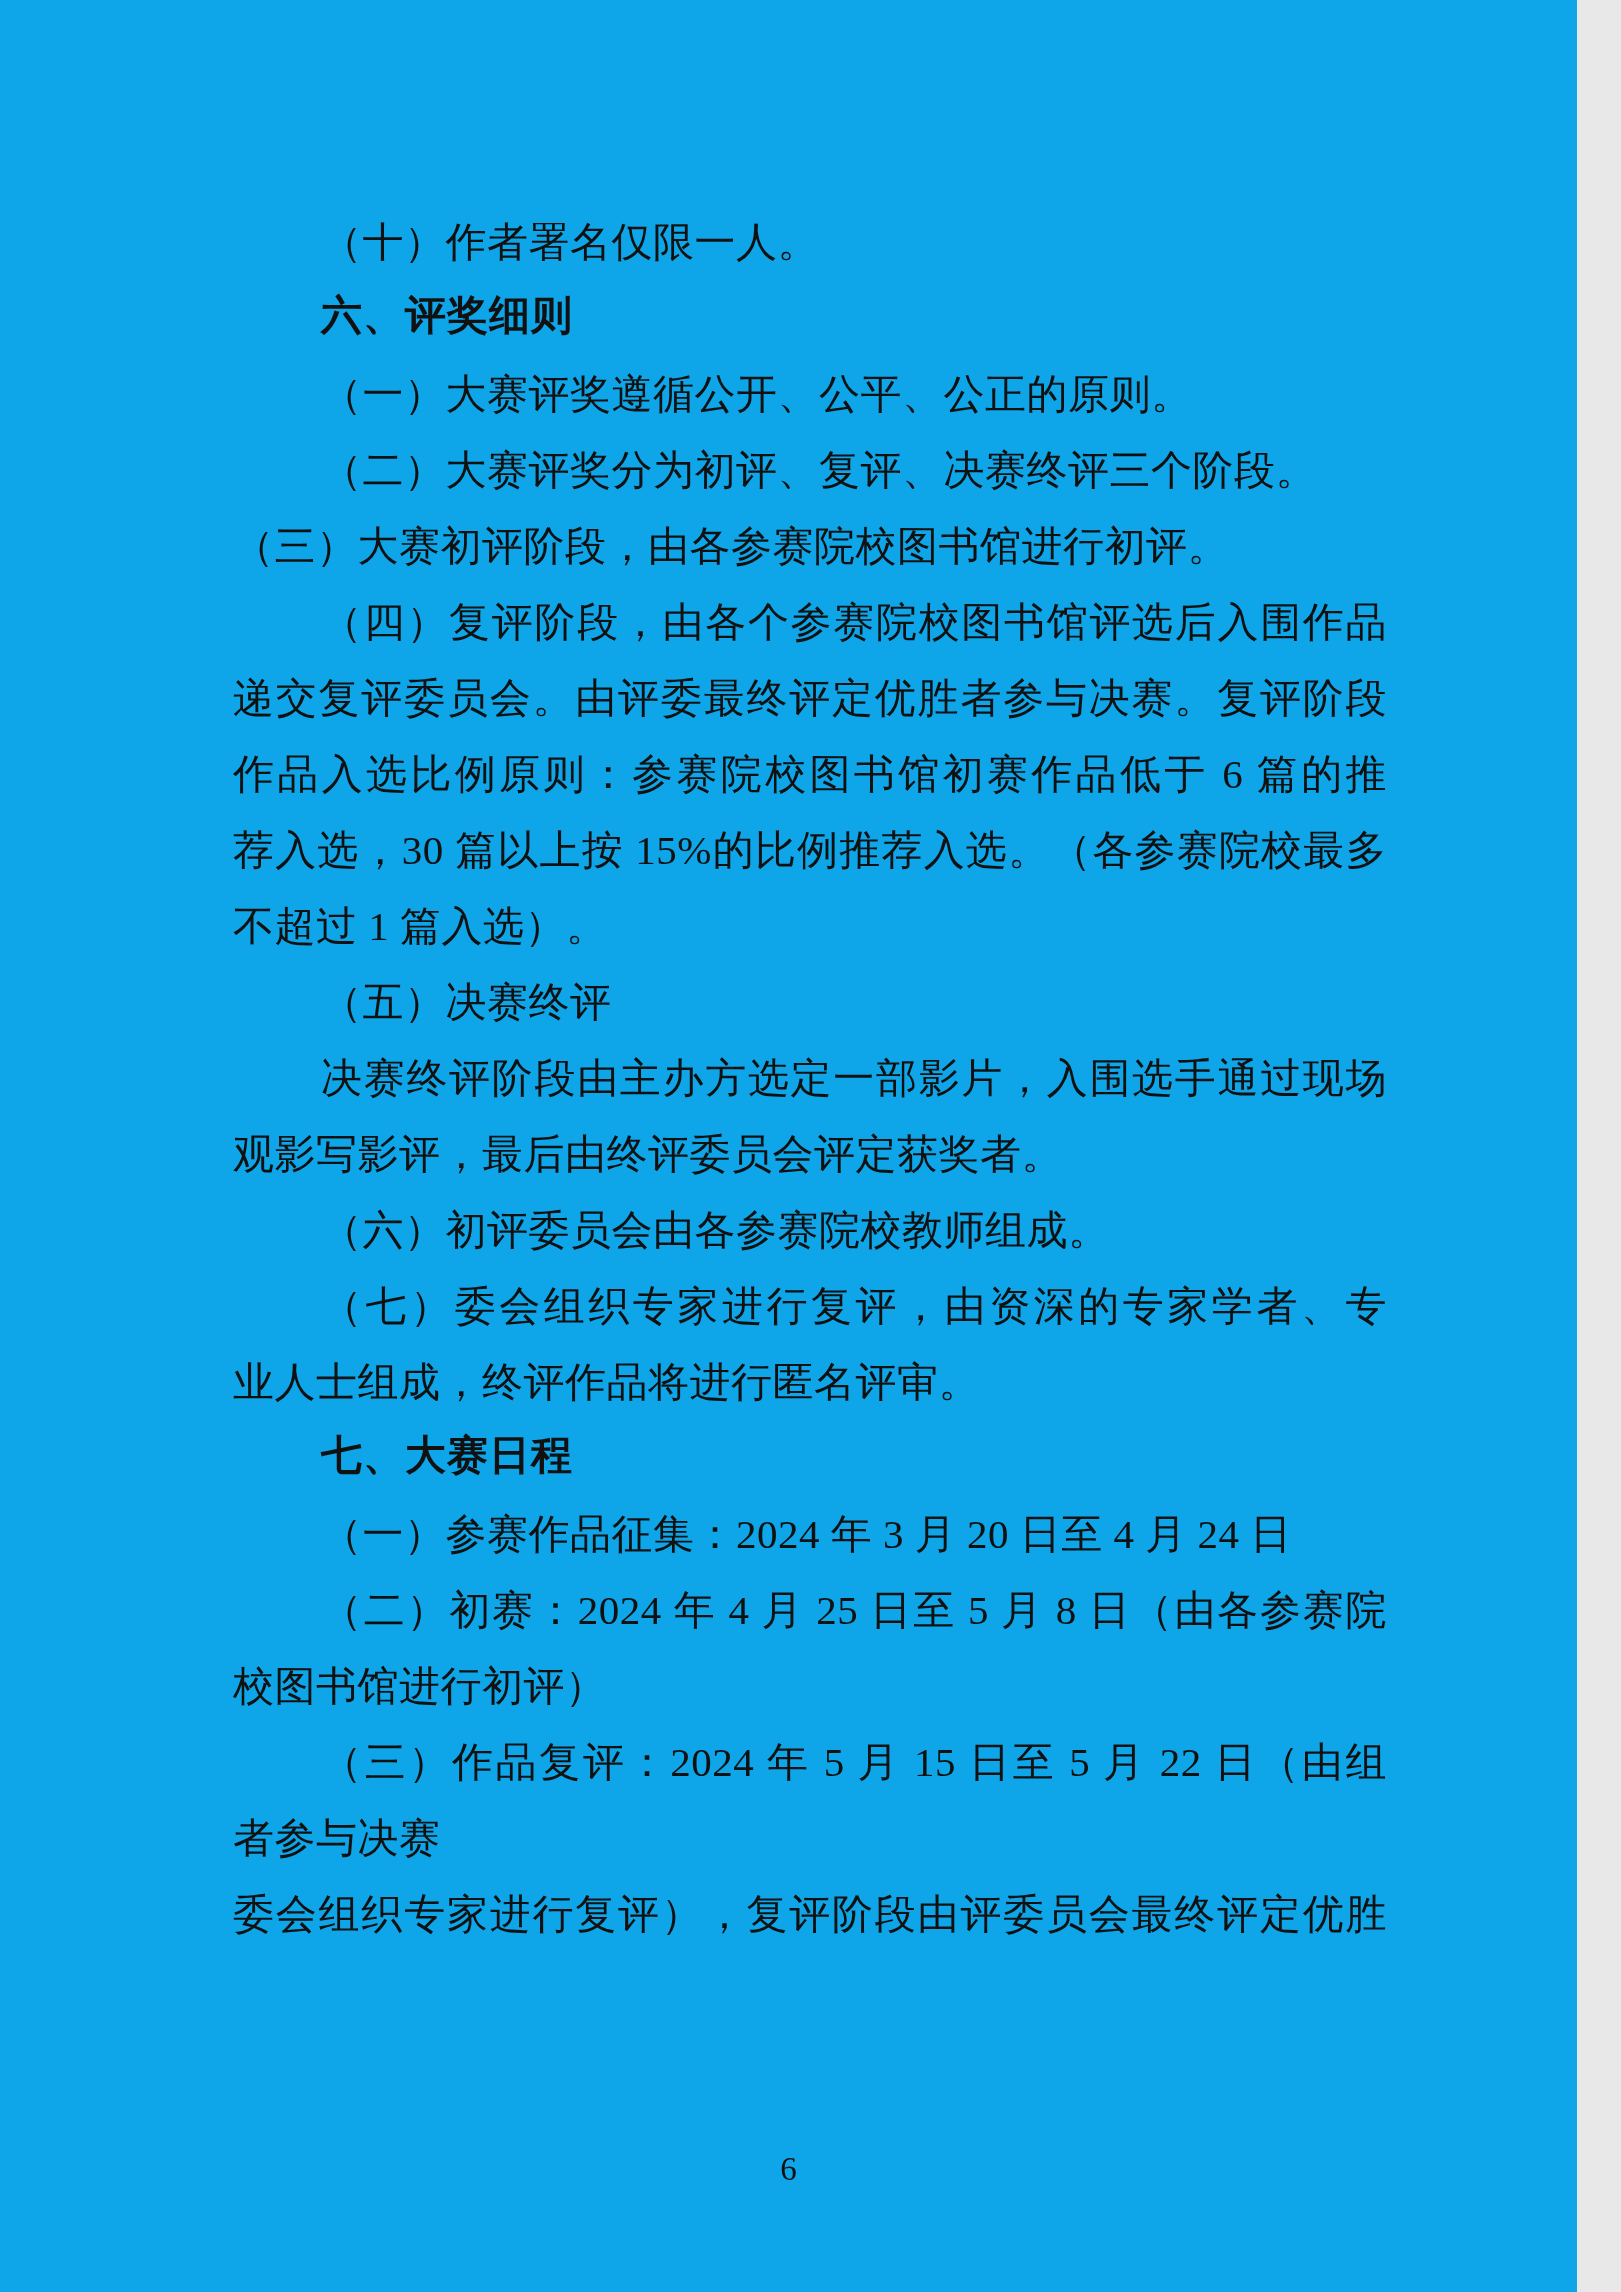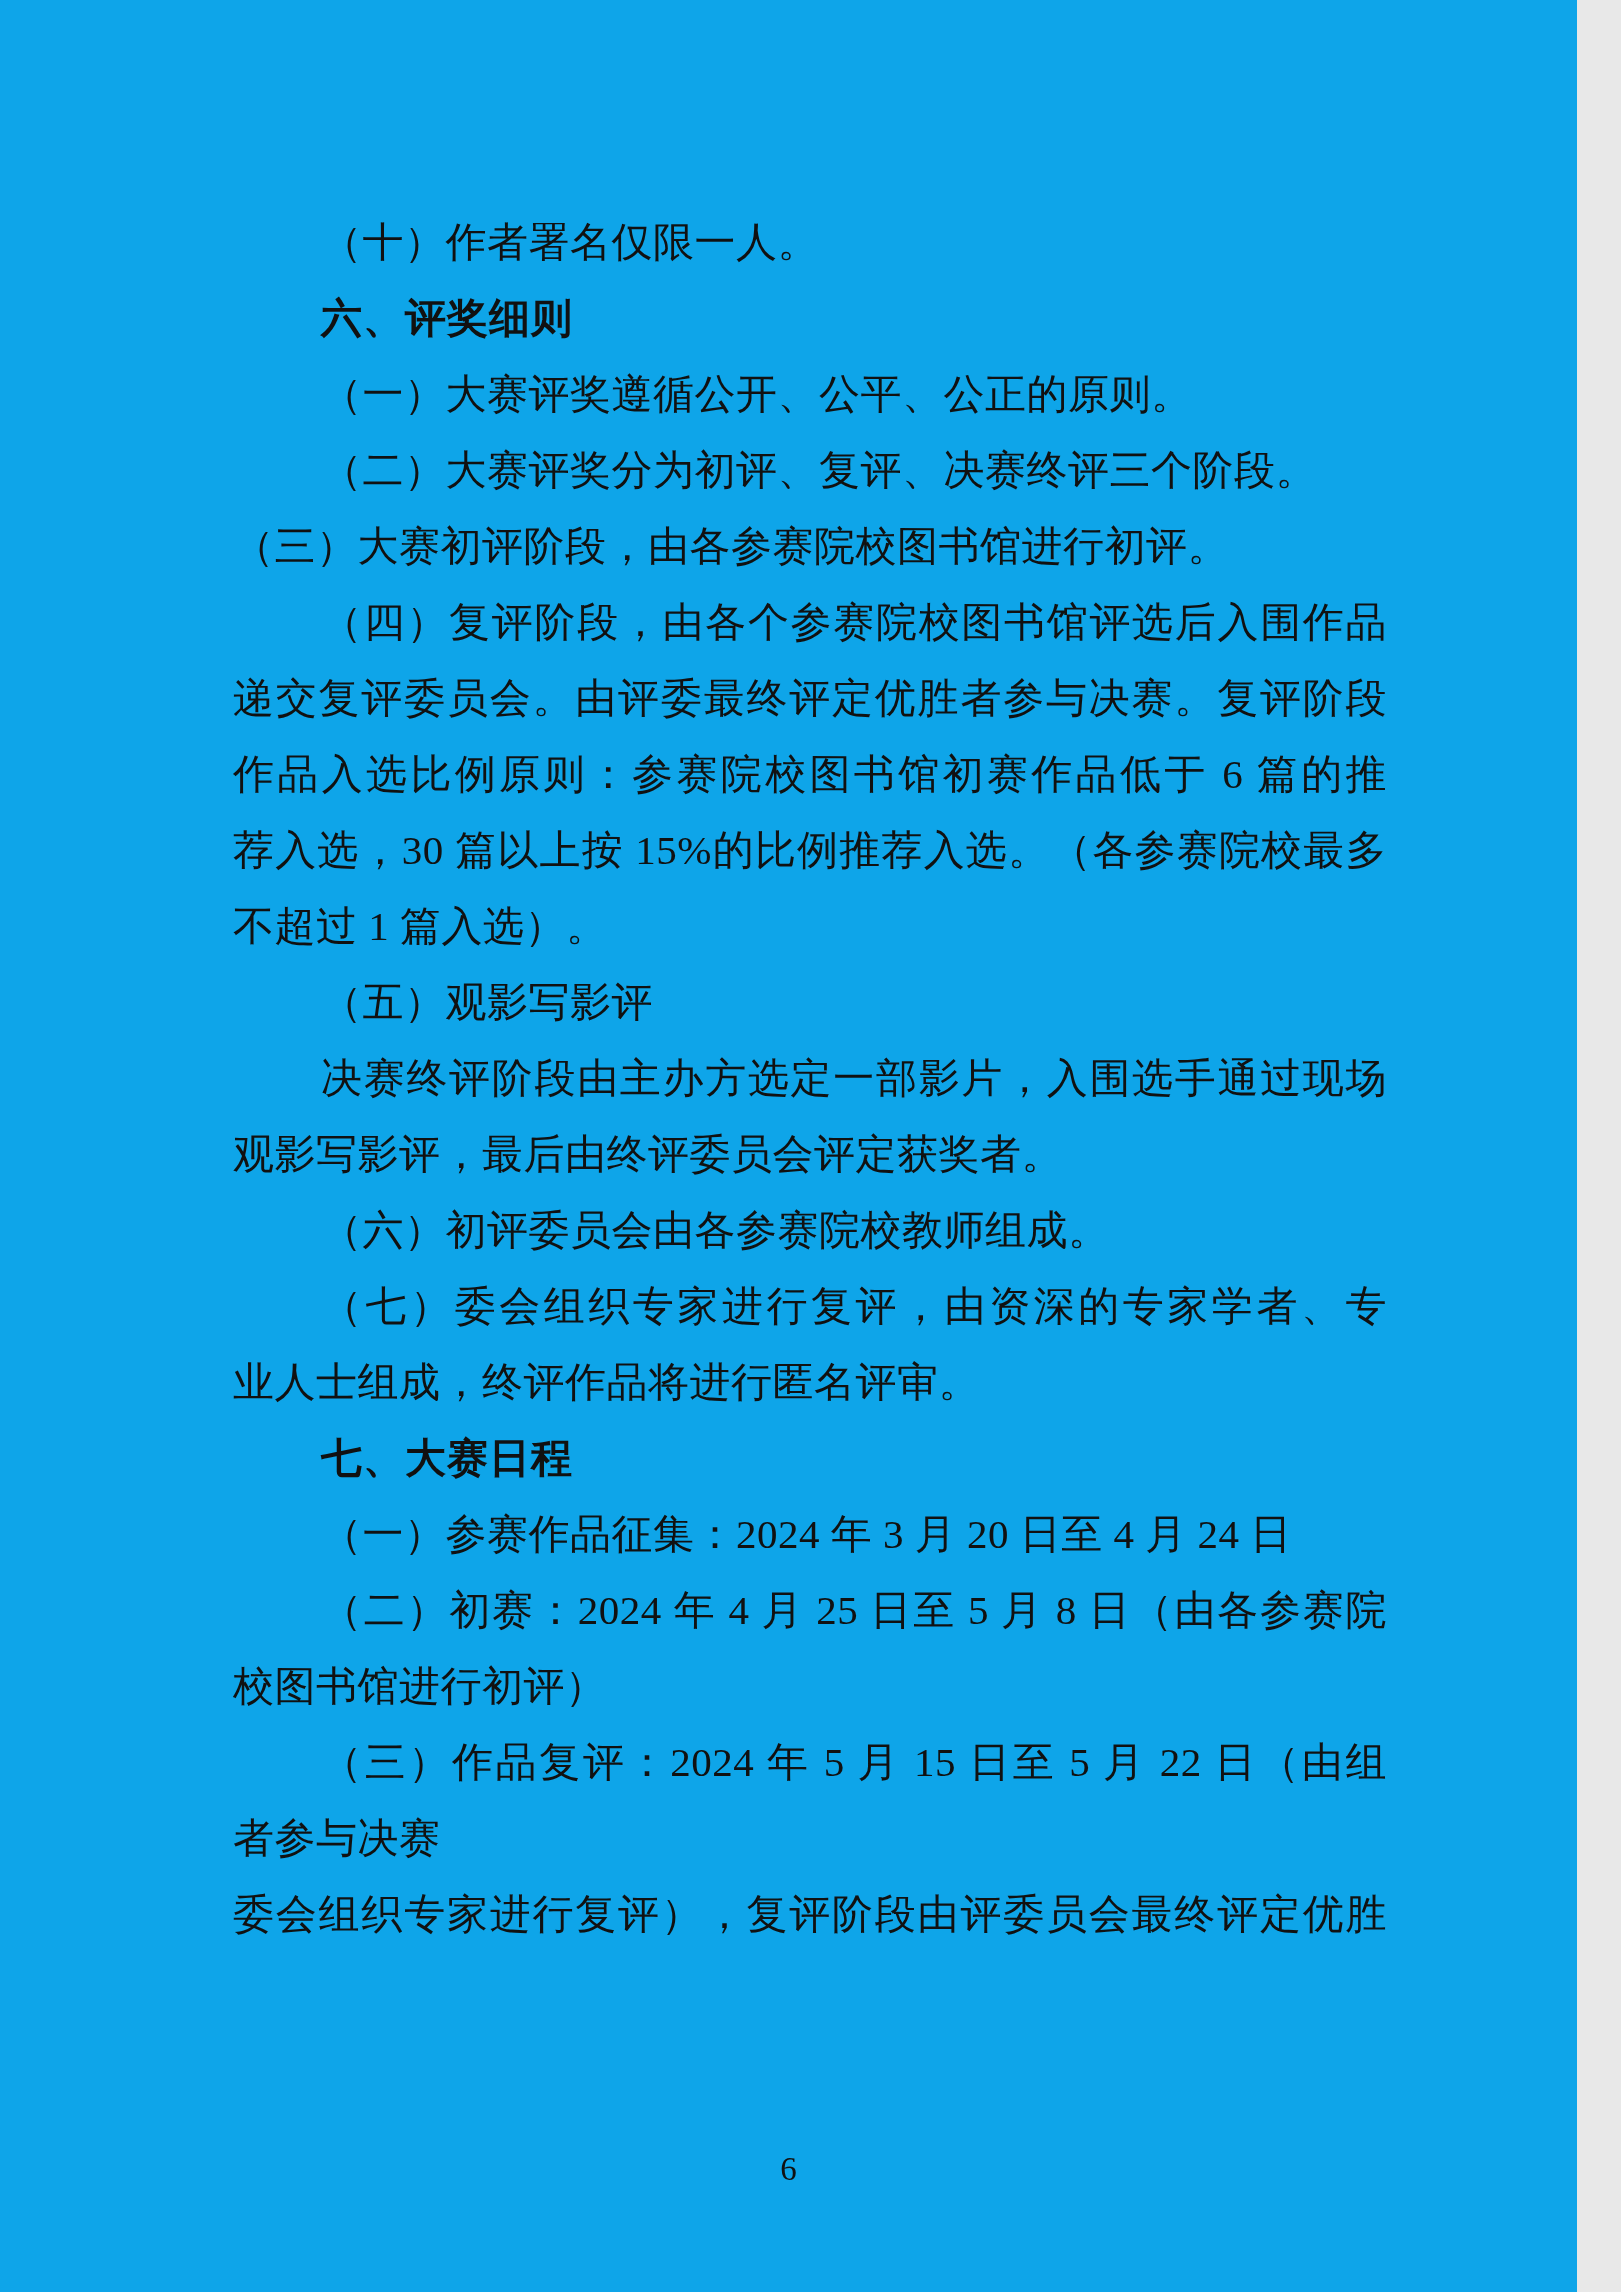--- a/index.html
+++ b/index.html
@@ -25,21 +25,21 @@
     letter-spacing:0.5px;
   }
   .indent { text-indent:88px; }
   .fill {
     text-align:justify;
     text-align-last:justify;
     text-justify:inter-ideograph;
     font-family:Liberation Serif, serif;
   }
   .heading {
-    font-family:Liberation Serif, serif;
+    font-family:Liberation Mono, monospace;
     font-weight:700;
     letter-spacing:1px;
   }
   .page-num {
     position:absolute;
     left:0; top:2145px;
     width:100%;
     text-align:center;
     font-size:33px;
     line-height:49px;
@@ -53,21 +53,21 @@
     <div class="line indent">（十）作者署名仅限一人。</div>
     <div class="line indent heading">六、评奖细则</div>
     <div class="line indent">（一）大赛评奖遵循公开、公平、公正的原则。</div>
     <div class="line indent">（二）大赛评奖分为初评、复评、决赛终评三个阶段。</div>
     <div class="line">（三）大赛初评阶段，由各参赛院校图书馆进行初评。</div>
     <div class="line indent fill">（四）复评阶段，由各个参赛院校图书馆评选后入围作品</div>
     <div class="line fill">递交复评委员会。由评委最终评定优胜者参与决赛。复评阶段</div>
     <div class="line fill">作品入选比例原则：参赛院校图书馆初赛作品低于 6 篇的推</div>
     <div class="line fill">荐入选，30 篇以上按 15%的比例推荐入选。（各参赛院校最多</div>
     <div class="line">不超过 1 篇入选）。</div>
-    <div class="line indent">（五）观影写影评</div>
+    <div class="line indent">（五）决赛终评</div>
     <div class="line indent fill">决赛终评阶段由主办方选定一部影片，入围选手通过现场</div>
     <div class="line">观影写影评，最后由终评委员会评定获奖者。</div>
     <div class="line indent">（六）初评委员会由各参赛院校教师组成。</div>
     <div class="line indent fill">（七）委会组织专家进行复评，由资深的专家学者、专</div>
     <div class="line">业人士组成，终评作品将进行匿名评审。</div>
     <div class="line indent heading">七、大赛日程</div>
     <div class="line indent">（一）参赛作品征集：2024 年 3 月 20 日至 4 月 24 日</div>
     <div class="line indent fill">（二）初赛：2024 年 4 月 25 日至 5 月 8 日（由各参赛院</div>
     <div class="line">校图书馆进行初评）</div>
     <div class="line indent fill">（三）作品复评：2024 年 5 月 15 日至 5 月 22 日（由组</div>

